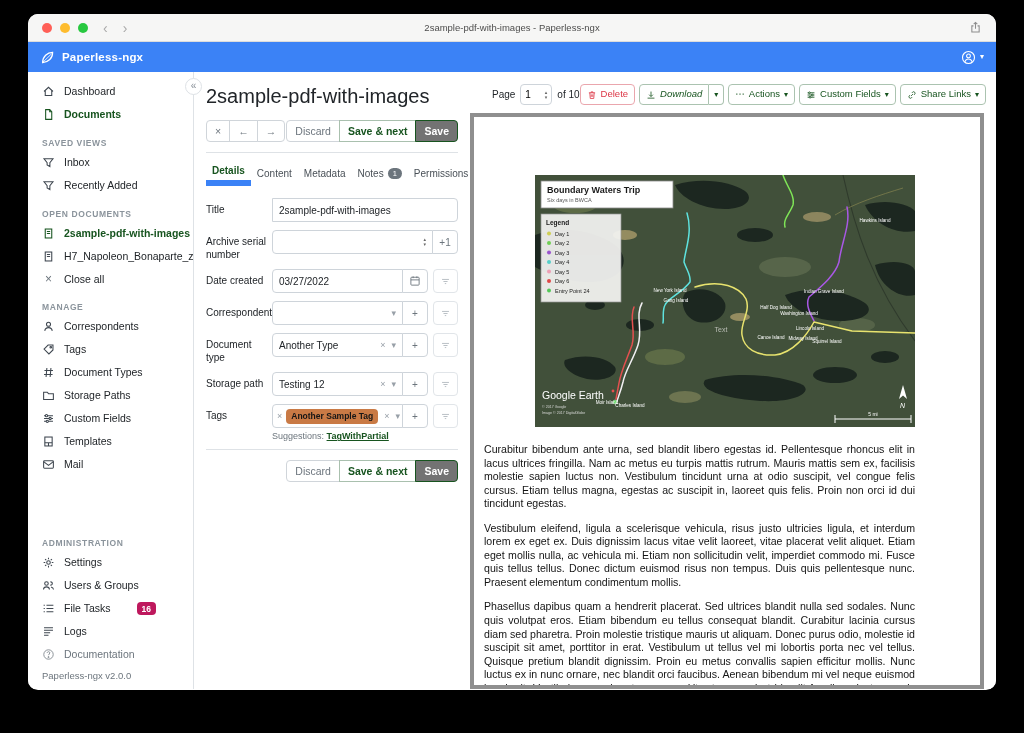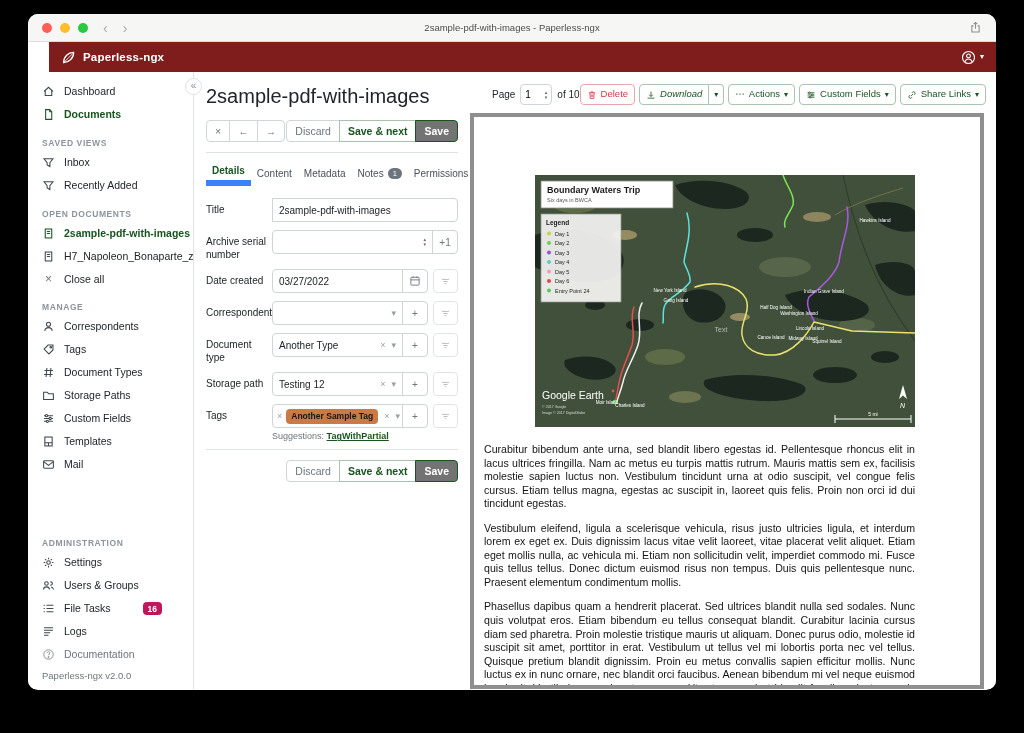--- a/index.html
+++ b/index.html
@@ -17,21 +17,21 @@
   .lights{display:flex;gap:8px;z-index:2;}
   .light{width:10px;height:10px;border-radius:50%;}
   .light.red{background:#ff5f57;}
   .light.yellow{background:#febc2e;}
   .light.green{background:#28c840;}
   .navchev{color:#a9a9a9;font-size:14px;line-height:1;margin-left:15px;z-index:2;cursor:pointer;}
   .tb-title{position:absolute;left:0;right:0;text-align:center;font-size:9.5px;color:#4d4d4d;}
   .tb-share{margin-left:auto;color:#8d8d8d;z-index:2;cursor:pointer;display:flex;}
 
   
-  .appheader{height:30px;background:#7f1d1d;display:flex;align-items:center;padding:0 12px;color:#fff;margin-left:21px;}
+  .appheader{height:30px;background:#3b82f6;display:flex;align-items:center;padding:0 12px;color:#fff;}
   .brand{display:flex;align-items:center;gap:7px;width:153px;flex:none;}
   .brand .brand-name{font-size:11.5px;font-weight:700;letter-spacing:.2px;}
   .search{width:286px;height:19px;background:#114219;border:1px solid #3c6b44;border-radius:4px;
           display:flex;align-items:center;padding:0 7px;gap:5px;}
   .search svg{flex:none;color:#9fb3a2;}
   .search input{background:transparent;border:0;outline:0;color:#d4ded5;font-size:10.5px;width:100%;}
   .search input::placeholder{color:#9fb3a2;}
   .useritem{margin-left:auto;display:flex;align-items:center;gap:4px;cursor:pointer;}
   .caret{font-size:8px;line-height:1;}
 
@@ -41,21 +41,21 @@
            padding:8px 0 8px;overflow:hidden;}
   .nav-item{display:flex;align-items:flex-start;gap:9px;padding:5px 14px;font-size:10.5px;color:#212529;
             cursor:pointer;white-space:nowrap;overflow:hidden;}
   .nav-item .nicon{color:#3f4750;flex:none;}
   .nav-item.active{color:#17541f;font-weight:700;}
   .nav-item.active .nicon{color:#17541f;}
   .nav-item.muted{color:#6c757d;}
   .nav-item.muted .nicon{color:#8a9197;}
   .nav-head{font-size:8.5px;font-weight:700;letter-spacing:.6px;color:#8b949c;padding:12px 14px 3px;}
   .badge-danger{background:#be185d;color:#fff;font-size:8.5px;font-weight:700;border-radius:4px;
-                padding:1.5px 5px;margin-left:23px;}
+                padding:1.5px 5px;margin-left:17px;}
   .sb-spacer{flex:1;}
   .version{font-size:9.5px;color:#6c757d;padding:4px 14px 0;}
   .nicon-x{color:#6c757d;font-size:12px;width:13px;text-align:center;line-height:1;}
 
   .collapse-btn{position:absolute;left:157px;top:6px;width:17px;height:17px;border-radius:50%;
                 background:#fff;border:1px solid #dee2e6;color:#868e96;font-size:10px;line-height:14px;
                 text-align:center;cursor:pointer;z-index:6;}
 
   .content{flex:1;display:flex;gap:12px;padding:12px 12px 0;overflow:hidden;min-width:0;}
   .left-col{width:252px;flex:none;}

